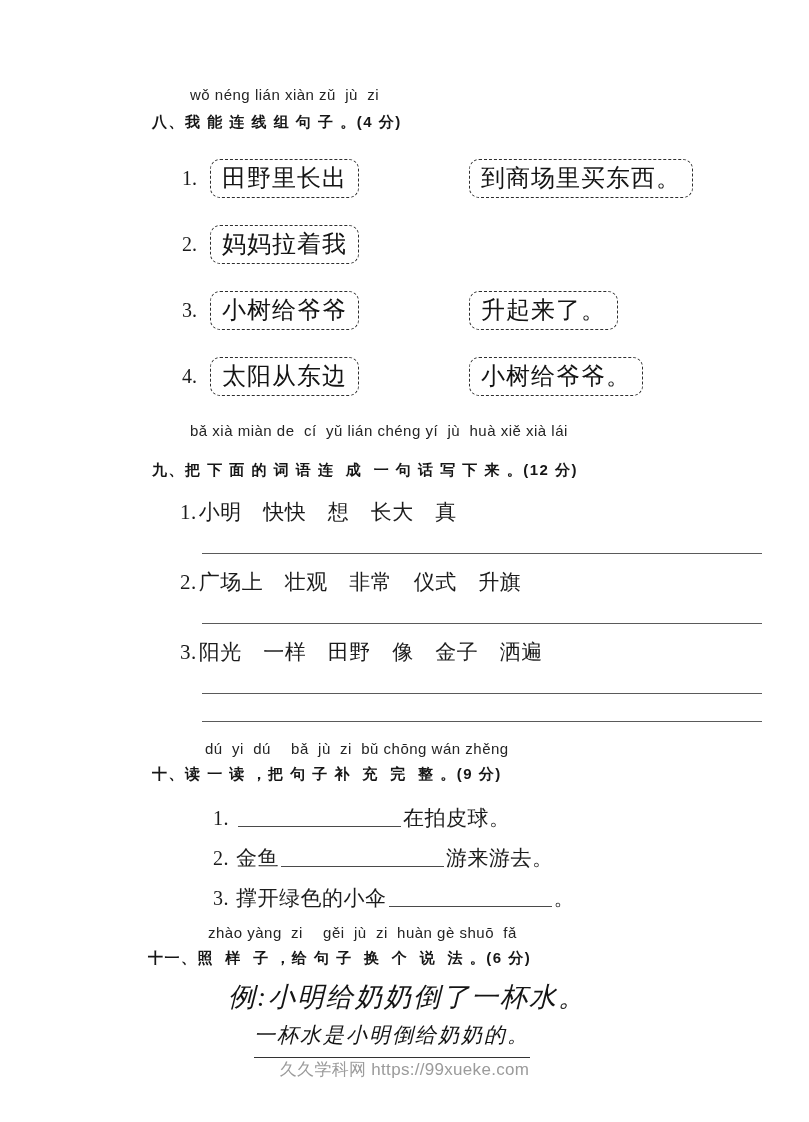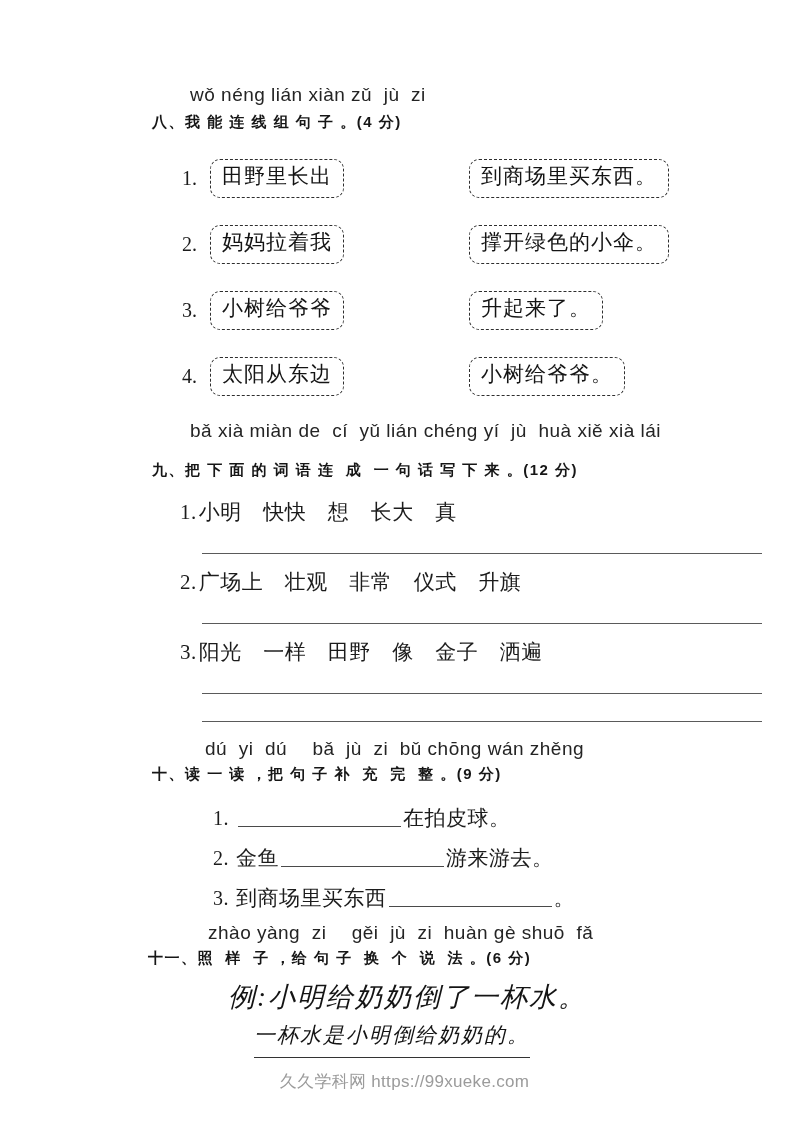--- a/index.html
+++ b/index.html
@@ -9,21 +9,21 @@
     height: 1122px;
     overflow: hidden;
     position: relative;
     font-family: "Liberation Serif", serif;
     color: #1c1c1c;
   }
   .page { padding-top: 86px; }
 
   .pinyin {
     font-family: "Liberation Sans", sans-serif;
-    font-size: 19px;
+    font-size: 15px;
     letter-spacing: 0.5px;
     color: #242424;
     line-height: 18px;
     white-space: pre;
   }
   .section-title {
     font-family: "Liberation Sans", sans-serif;
     font-weight: bold;
     font-size: 15px;
     letter-spacing: 1.5px;
@@ -41,26 +41,25 @@
   .item-num {
     font-size: 20px;
     width: 28px;
     flex: 0 0 28px;
   }
   .dash-box {
     display: inline-block;
     border: 1.6px dashed #2e2e2e;
     border-radius: 10px;
     padding: 5px 11px 6px 11px;
-    font-size: 21px;
+    font-size: 24px;
     letter-spacing: 1px;
     line-height: 26px;
     white-space: nowrap;
     color: #141414;
-    font-family: Liberation Mono, monospace;
   }
 
   
   .pinyin-s9 { margin-left: 190px; margin-top: 16px; }
   .title-s9  { margin-left: 152px; margin-top: 16px; }
   .arrange-item {
     margin-left: 180px;
     margin-top: 14px;
     font-size: 21px;
     line-height: 28px;
@@ -116,21 +115,21 @@
     line-height: 28px;
     font-style: italic;
     letter-spacing: 2px;
     color: #141414;
     border-bottom: 1.6px solid #333;
     padding-bottom: 8px;
   }
 
   
   .footer {
-    margin-top: 12px;
+    margin-top: 0;
     text-align: center;
     font-family: "Liberation Sans", sans-serif;
     font-size: 17px;
     color: #9b9b9b;
     letter-spacing: 0.3px;
   }
 </style>
 </head>
 <body>
 
@@ -146,21 +145,20 @@
           <span class="item-num">1.</span>
           <span class="dash-box">田野里长出</span>
         </div>
         <span class="dash-box">到商场里买东西。</span>
       </div>
       <div class="match-row">
         <div class="match-left-cell">
           <span class="item-num">2.</span>
           <span class="dash-box">妈妈拉着我</span>
         </div>
-        <span class="dash-box">撑开绿色的小伞。</span>
       </div>
       <div class="match-row">
         <div class="match-left-cell">
           <span class="item-num">3.</span>
           <span class="dash-box">小树给爷爷</span>
         </div>
         <span class="dash-box">升起来了。</span>
       </div>
       <div class="match-row">
         <div class="match-left-cell">
@@ -188,21 +186,21 @@
     <div class="answer-line"></div>
   </div>
 
   <div>
     <div class="pinyin pinyin-s10">dú  yi  dú　 bǎ  jù  zi  bǔ chōng wán zhěng</div>
     <div class="section-title title-s10">十、读 一 读 ，把 句 子 补  充  完  整 。(9 分)</div>
 
     <div class="complete-list">
       <div class="complete-item"><span class="num">1.</span><span></span><span class="answer-blank"></span><span>在拍皮球。</span></div>
       <div class="complete-item"><span class="num">2.</span><span>金鱼</span><span class="answer-blank"></span><span>游来游去。</span></div>
-      <div class="complete-item"><span class="num">3.</span><span>到商场里买东西</span><span class="answer-blank"></span><span>。</span></div>
+      <div class="complete-item"><span class="num">3.</span><span>撑开绿色的小伞</span><span class="answer-blank"></span><span>。</span></div>
     </div>
   </div>
 
   <div>
     <div class="pinyin pinyin-s11">zhào yàng  zi　 gěi  jù  zi  huàn gè shuō  fǎ</div>
     <div class="section-title title-s11">十一、照  样  子 ，给 句 子  换  个  说  法 。(6 分)</div>
 
     <div class="example-sentence">例:小明给奶奶倒了一杯水。</div>
     <div class="example-answer-wrap">
       <span class="example-answer">一杯水是小明倒给奶奶的。</span>

